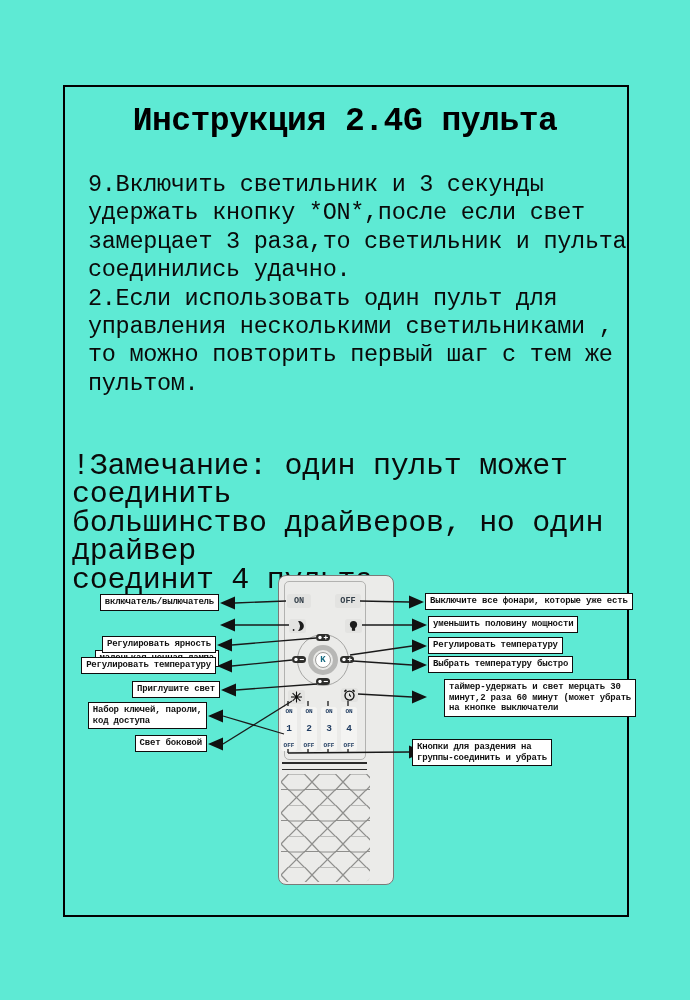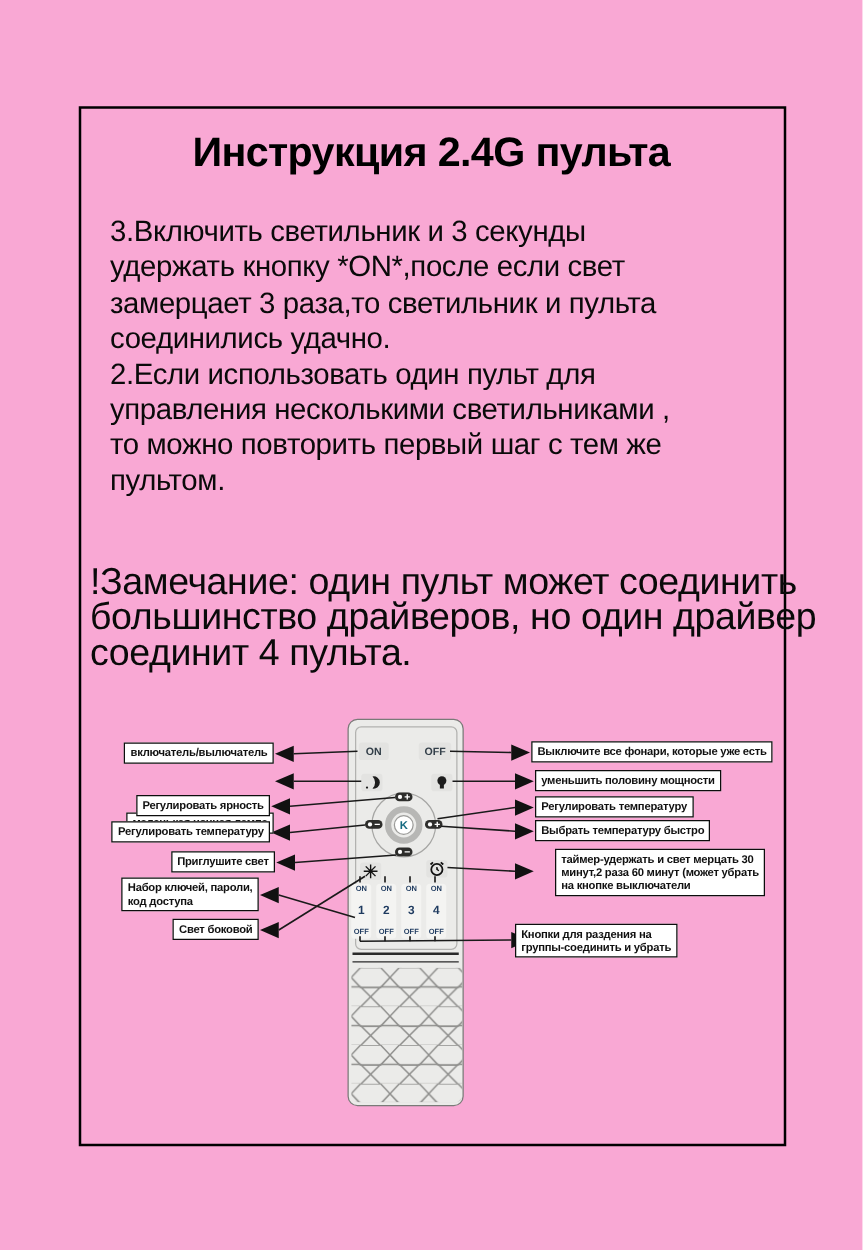--- a/index.html
+++ b/index.html
@@ -1,37 +1,37 @@
 <!DOCTYPE html>
 <html><head>
 <meta charset="utf-8">
 <style>
   html,body{margin:0;padding:0;background:#fff;}
-  .page{position:relative;width:690px;height:1000px;background:#f9a8d4;
-        font-family:Liberation Sans, sans-serif;overflow:hidden;}
+  .page{position:relative;width:690px;height:1000px;background:#5eead4;
+        font-family:Liberation Mono, monospace;overflow:hidden;}
   .frame{position:absolute;left:63px;top:85px;width:562px;height:828px;border:2px solid #000;}
   .title{position:absolute;left:0;right:0;top:103px;text-align:center;
          font-size:33px;font-weight:bold;color:#000;letter-spacing:-0.5px;}
   .steps{position:absolute;left:88px;top:171px;font-size:23.5px;line-height:28.4px;
          color:#0a0a0a;white-space:pre-line;letter-spacing:-0.3px;}
   .note{position:absolute;left:72px;top:452px;font-size:30px;line-height:28.4px;
         color:#0a0a0a;white-space:pre-line;letter-spacing:-0.3px;}
 
   
   .lbl{position:absolute;border:1.3px solid #0d0d0d;background:#fff;color:#111;
        font-size:9px;font-weight:bold;line-height:1.18;padding:2px 4px;
        white-space:pre-line;letter-spacing:-0.2px;}
   .ll1{right:471px;top:594px;} .ll2{right:471px;top:616px;margin-top:34px;} .ll3{right:474px;top:636px;}
   .ll4{right:474px;top:657px;} .ll5{right:470px;top:681px;} .ll6{right:483px;top:702px;}
   .ll7{right:483px;top:735px;}
   .rl1{left:425px;top:593px;} .rl2{left:428px;top:616px;} .rl3{left:428px;top:637px;}
   .rl4{left:428px;top:656px;} .rl5{left:444px;top:679px;} .rl6{left:412px;top:739px;}
 
   
-  .remote{position:absolute;left:278px;top:575px;width:93px;height:310px;
+  .remote{position:absolute;left:278px;top:575px;width:116px;height:310px;
           background:#ebebe9;border:1.5px solid #7a7a78;border-radius:8px;box-sizing:border-box;}
   .panel{position:absolute;left:5px;top:5px;width:80px;height:177px;
          border:1px solid #b2b2b0;border-radius:5px;}
   .btn{position:absolute;background:#e3e3e1;border-radius:2.5px;display:flex;
        align-items:center;justify-content:center;font-size:8.5px;font-weight:bold;color:#333f49;}
   .on-btn{left:8px;top:18px;width:24px;height:14px;}
   .off-btn{left:56px;top:18px;width:26px;height:14px;}
   .icon-btn{position:absolute;background:#e3e3e1;border-radius:2.5px;display:flex;
             align-items:center;justify-content:center;}
   .moon-btn{left:10px;top:43px;width:17px;height:14px;}
@@ -62,21 +62,21 @@
          border-radius:0 0 6px 6px;}
   .connectors{position:absolute;left:0;top:0;pointer-events:none;}
 </style>
 </head>
 <body>
 
 <div class="page">
   <div class="frame"></div>
 
   <div class="title">Инструкция 2.4G пульта</div>
-  <div class="steps">3.Включить светильник и 3 секунды
+  <div class="steps">9.Включить светильник и 3 секунды
 удержать кнопку *ON*,после если свет
 замерцает 3 раза,то светильник и пульта
 соединились удачно.
 2.Если использовать один пульт для
 управления несколькими светильниками ,
 то можно повторить первый шаг с тем же
 пультом.</div>
   <div class="note">!Замечание: один пульт может соединить
 большинство драйверов, но один драйвер
 соединит 4 пульта.</div>

